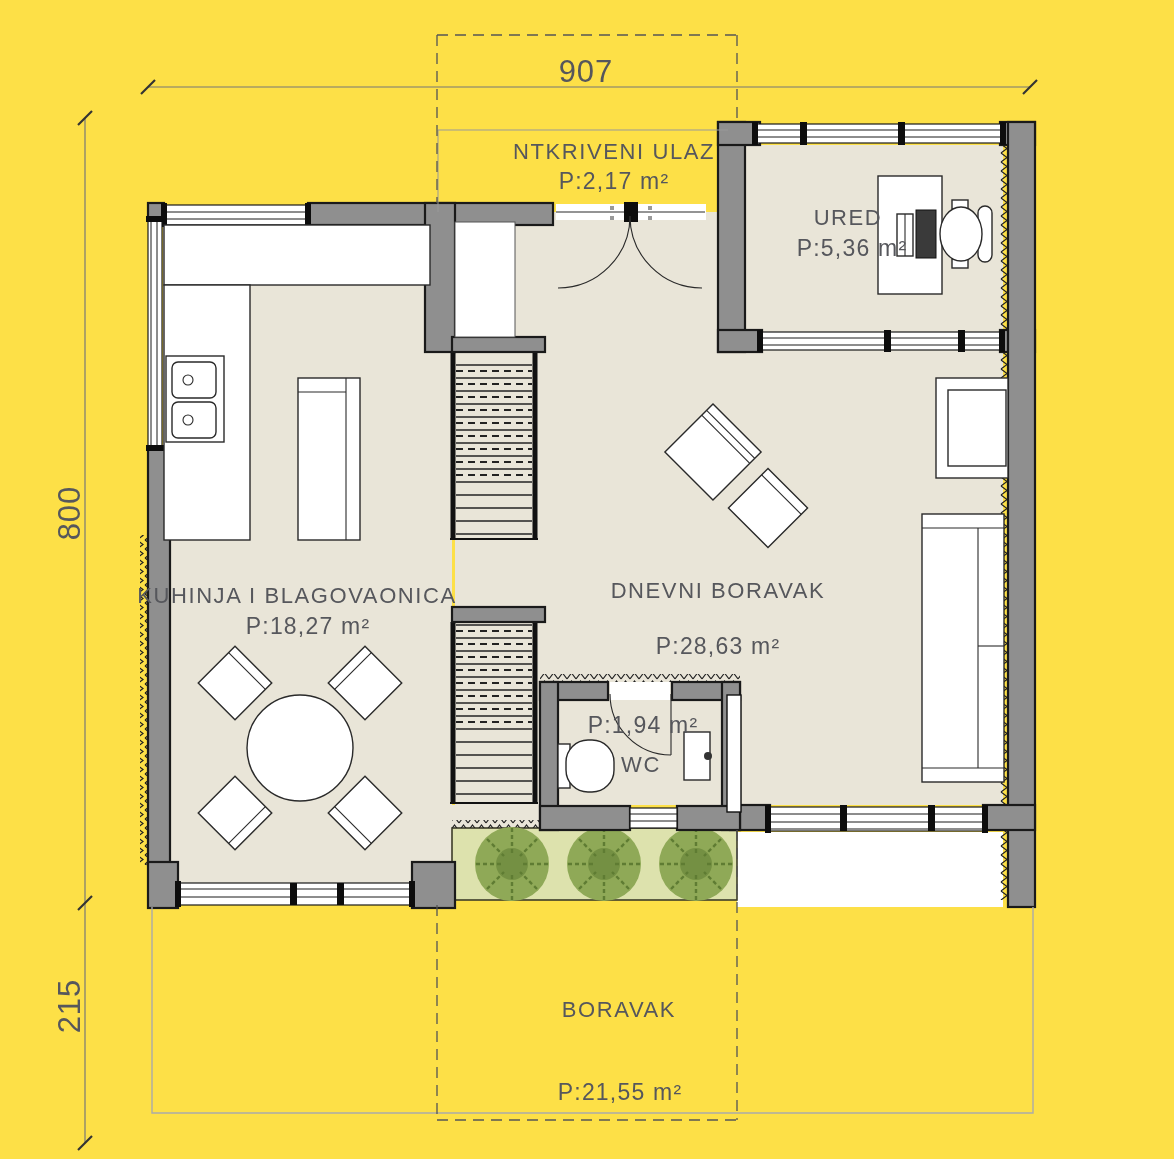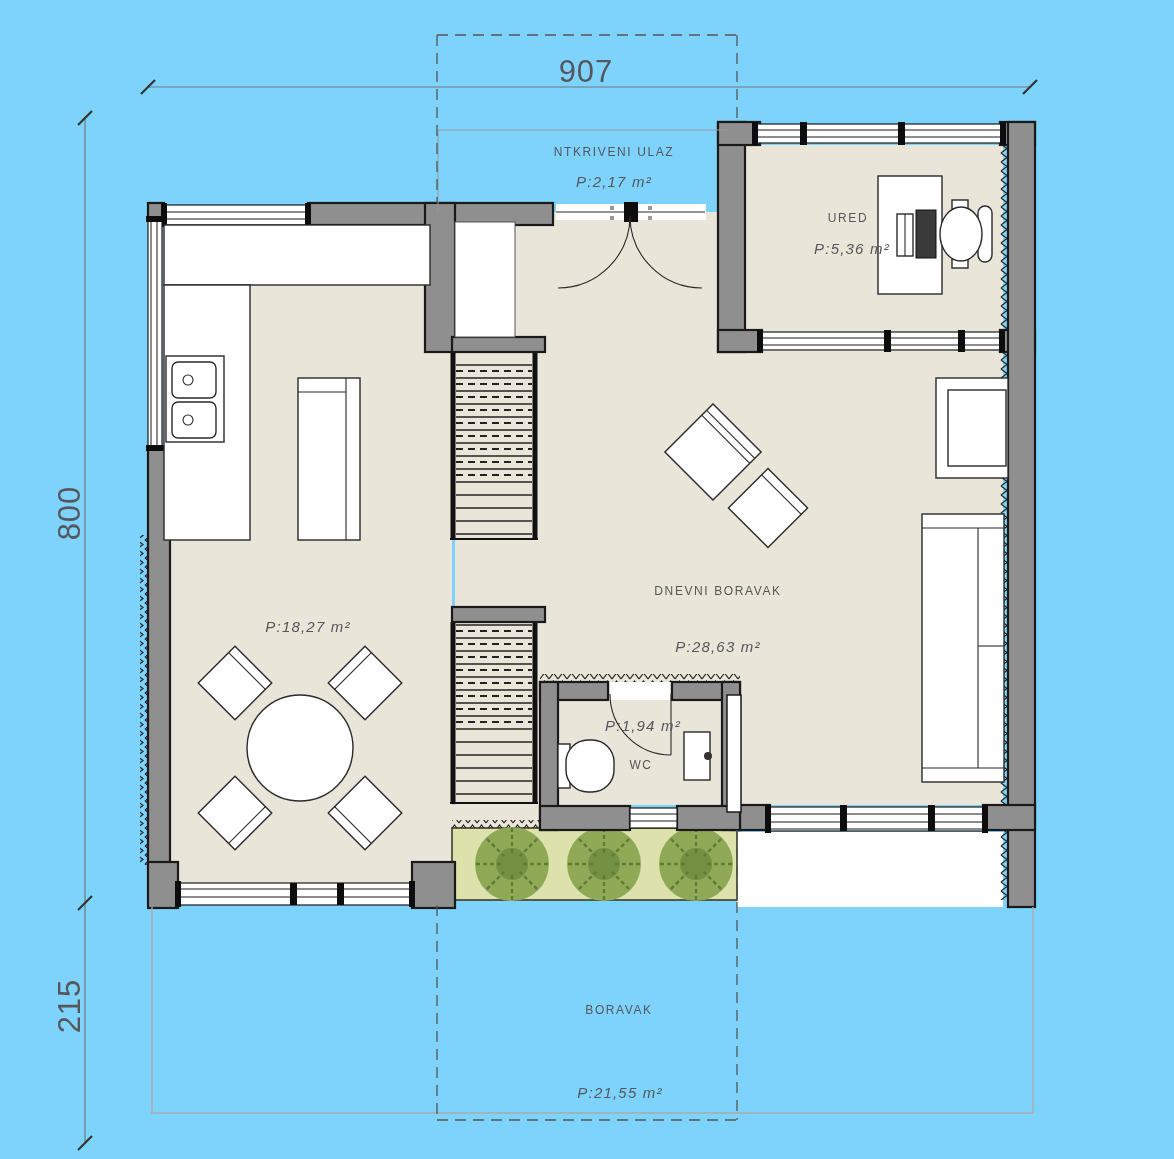--- a/index.html
+++ b/index.html
@@ -1,17 +1,17 @@
 <!DOCTYPE html>
 <html style="--floor: #e9e5d8; --wall: #8f8f8f; --line: #1a1a1a; --planter: #dde2ad; --bushL: #8fa957; --bushD: #5f7c33; --text: #56575c;"><head>
 <meta charset="utf-8">
 <style>
   html,body{margin:0;padding:0;background:#fff;}
   #stage{
-    position:relative;width:1174px;height:1159px;background:#7dd3fc;overflow:hidden;
+    position:relative;width:1174px;height:1159px;background:#fde047;overflow:hidden;
     font-family:"Liberation Sans", sans-serif;
   }
   #plan-svg{position:absolute;left:0;top:0;}
   
   .wall{fill:var(--wall);stroke:var(--line);stroke-width:2.2;}
   .floor{fill:var(--floor);}
   .win{fill:#fff;stroke:var(--line);stroke-width:1.2;}
   .winline{stroke:var(--line);stroke-width:1;fill:none;}
   .cap{fill:#0d0d0d;}
   .furn{fill:#fff;stroke:#2a2a2a;stroke-width:1.4;}
@@ -23,22 +23,22 @@
   .terr{stroke:#aaa;stroke-width:1.4;fill:none;}
   .planter{fill:var(--planter);stroke:#3d3d28;stroke-width:1.6;}
   .bush-light{fill:var(--bushL);}
   .bush-dark{fill:var(--bushD);}
   .spoke{stroke:var(--bushD);stroke-width:2.4;stroke-dasharray:4 3;fill:none;}
   .dot{fill:#999;}
   .darkfill{fill:#3a3a3a;stroke:#111;stroke-width:1;}
 
   .lbl{position:absolute;transform:translate(-50%,-50%);white-space:nowrap;
        color:var(--text);text-align:center;}
-  .room-name{font-size:12px;letter-spacing:1.6px;}
-  .room-area{font-size:15px;letter-spacing:1.2px;font-style:italic;}
+  .room-name{font-size:22px;letter-spacing:1.6px;}
+  .room-area{font-size:23px;letter-spacing:1.2px;}
   .dim-label{font-size:31px;letter-spacing:1px;color:var(--text);}
   .rot{transform:translate(-50%,-50%) rotate(-90deg);}
 </style>
 </head>
 <body>
 
 <div id="stage">
 
 <svg id="plan-svg" width="1174" height="1159" viewBox="0 0 1174 1159">
   <defs>
@@ -304,20 +304,21 @@
   <div class="lbl dim-label" style="left:586px;top:72px">907</div>
   <div class="lbl dim-label rot" style="left:70px;top:513px">800</div>
   <div class="lbl dim-label rot" style="left:70px;top:1006px">215</div>
 
   <div class="lbl room-name" style="left:614px;top:152px">NTKRIVENI ULAZ</div>
   <div class="lbl room-area" style="left:614px;top:181px">P:2,17 m²</div>
 
   <div class="lbl room-name" style="left:848px;top:218px">URED</div>
   <div class="lbl room-area" style="left:852px;top:248px">P:5,36 m²</div>
 
+  <div class="lbl room-name" style="left:297px;top:596px">KUHINJA I BLAGOVAONICA</div>
   <div class="lbl room-area" style="left:308px;top:626px">P:18,27 m²</div>
 
   <div class="lbl room-name" style="left:718px;top:591px">DNEVNI BORAVAK</div>
   <div class="lbl room-area" style="left:718px;top:646px">P:28,63 m²</div>
 
   <div class="lbl room-name" style="left:641px;top:765px">WC</div>
   <div class="lbl room-area" style="left:643px;top:725px">P:1,94 m²</div>
 
   <div class="lbl room-name" style="left:619px;top:1010px">BORAVAK</div>
   <div class="lbl room-area" style="left:620px;top:1092px">P:21,55 m²</div>

